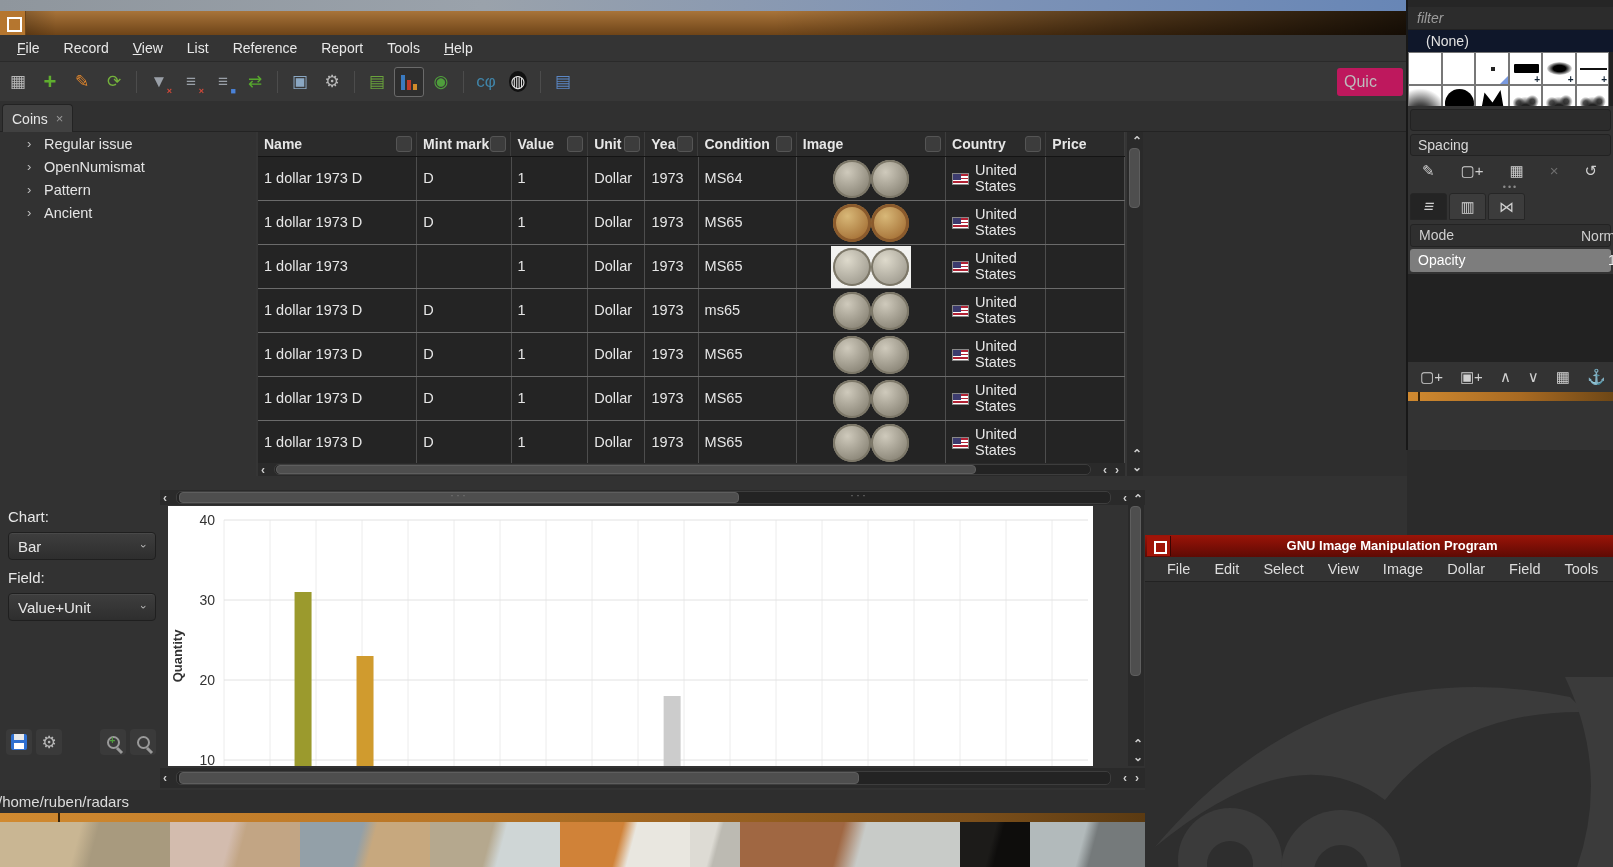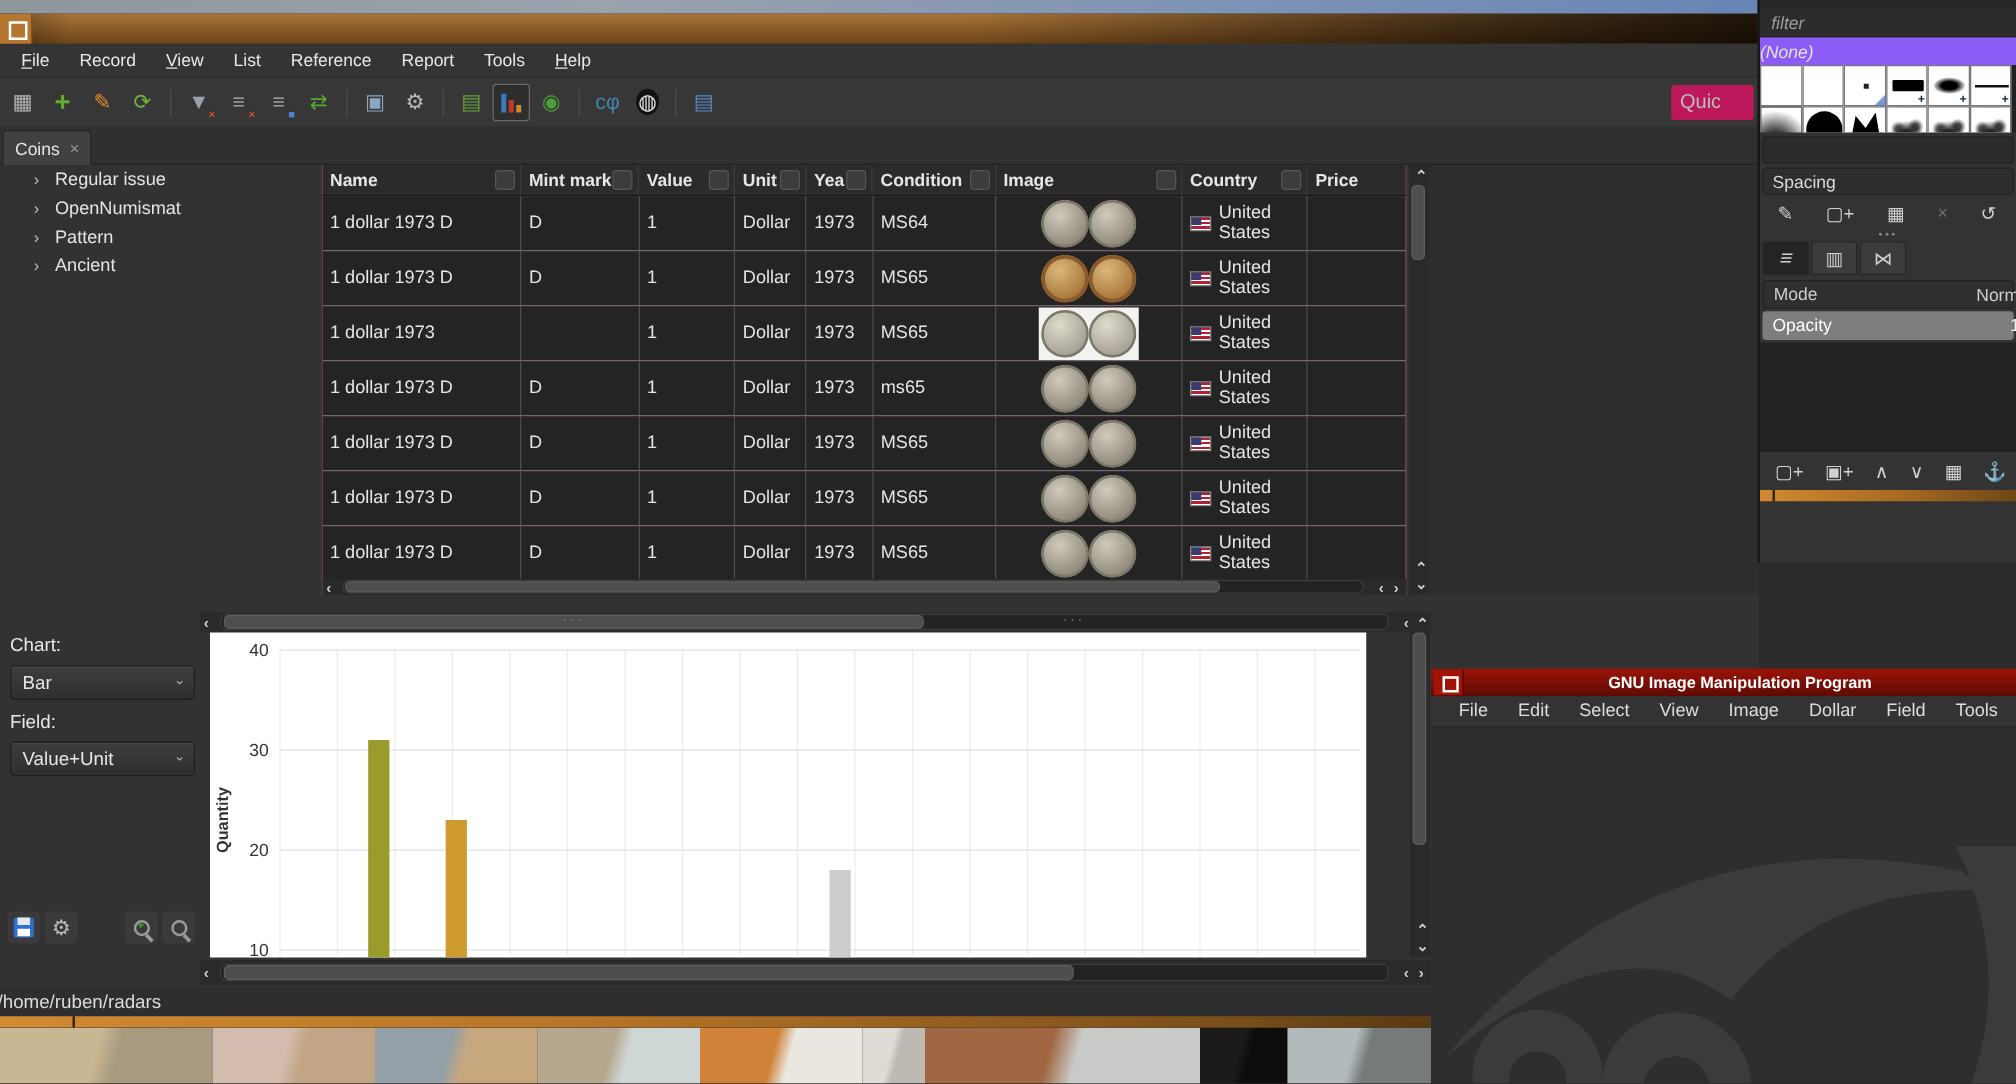--- a/index.html
+++ b/index.html
@@ -37,21 +37,21 @@
 
 
 #tree{left:0;top:121px;width:256px;height:344px;background:#323232;font-size:14.5px}
 .tree-row{display:flex;align-items:center;height:23px;gap:7px;color:#e4e4e4}
 .tree-root{padding-left:8px;margin-top:10px}
 .tree-child{padding-left:27px}
 .chev{color:#c0c0c0;font-size:13px;width:10px;display:inline-block}
 .chev.down{transform:rotate(90deg)}
 
 
-#table{left:258px;top:121px;width:867px;height:344px;background:#ec4899;overflow:hidden}
+#table{left:258px;top:121px;width:867px;height:344px;background:#0f766e;overflow:hidden}
 #thead{display:flex;height:25px;background:#2b2b2b;border-bottom:1px solid #141414}
 .th{display:flex;align-items:center;justify-content:space-between;font-weight:bold;font-size:14px;padding:0 4px 0 6px;border-right:1px solid #3c3c3c;overflow:hidden}
 .fbtn{width:16px;height:16px;background:#3c3c3c;border:1px solid #555;border-radius:3px;flex:none}
 .tr{display:flex;height:44px;border-bottom:1px solid #6b6b6b;background:#242424}
 .td{display:flex;align-items:center;font-size:14.5px;padding:0 6px;border-right:1px solid #4d4d4d;overflow:hidden;line-height:1.1}
 .img-cell{justify-content:center;padding:0}
 .coin-wrap{height:42px;display:flex;align-items:center;justify-content:center;padding:0 2px}
 .coin{width:38px;height:38px;border-radius:50%;flex:none}
 .coin.silver{background:radial-gradient(circle at 38% 32%,#cfcabc,#8f8a7c 70%,#6b665a);box-shadow:inset 0 0 0 2px #7c7768}
 .coin.bronze{background:radial-gradient(circle at 38% 32%,#d8b878,#a8753a 70%,#7c5226);box-shadow:inset 0 0 0 3px #8a5a2c}
@@ -102,21 +102,21 @@
 .gimp-win-icon::after{content:"";position:absolute;left:7px;top:5px;width:9px;height:9px;border:2px solid #fff}
 #gimp-menubar{left:0;top:22px;width:100%;height:25px;background:#333;border-bottom:1px solid #222;display:flex;align-items:center;padding-left:12px;gap:4px;overflow:hidden}
 #gimp-menubar .menu-item{font-size:14.5px;color:#ddd;padding:2px 10px;white-space:nowrap}
 #gimp-canvas{left:0;top:47px;width:468px;height:285px;background:#2e2e2e;overflow:hidden}
 
 
 #dock{left:1406px;top:0;width:207px;height:450px;background:#333;border-left:2px solid #181818;overflow:hidden}
 #dock .row{position:relative}
 #dock-tabs-strip{height:7px;background:#262626}
 #dock-filter{height:23px;background:#2c2c2c;border-bottom:1px solid #222;font-size:14px;font-style:italic;color:#9c9c9c;line-height:23px;padding-left:9px}
-#dock-brushname{height:22px;font-size:14px;font-style:italic;color:#e2e2e2;line-height:22px;padding-left:0;background:#8b5cf6}
+#dock-brushname{height:22px;font-size:14px;color:#e2e2e2;line-height:22px;padding-left:18px;background:#0f172a}
 #brush-grid{display:flex;flex-wrap:wrap;width:205px;height:54px;overflow:hidden;background:#222}
 .brush{width:33.5px;height:33px;background:#fff;border:1px solid #777;position:relative;overflow:hidden}
 .brush .plus{position:absolute;right:1px;bottom:-1px;font-size:10px;font-weight:bold;color:#123}
 .brush .tri{position:absolute;right:0;bottom:0;width:0;height:0;border-left:8px solid transparent;border-bottom:8px solid #7a9ae0}
 .b-dot::after{content:"";position:absolute;left:15px;top:14px;width:4px;height:4px;background:#222}
 .b-bar::after{content:"";position:absolute;left:4px;top:11px;width:25px;height:9px;background:#000;border-radius:1px}
 .b-ellipse::after{content:"";position:absolute;left:4px;top:9px;width:25px;height:13px;border-radius:50%;background:radial-gradient(ellipse,#000 35%,rgba(0,0,0,0) 75%)}
 .b-line::after{content:"";position:absolute;left:3px;top:15px;width:27px;height:2px;background:#111}
 .b-blob{background:radial-gradient(circle at 35% 95%,#000 10%,#555 35%,#fff 75%)}
 .b-circle::after{content:"";position:absolute;left:2px;top:3px;width:29px;height:29px;border-radius:50%;background:#000}

